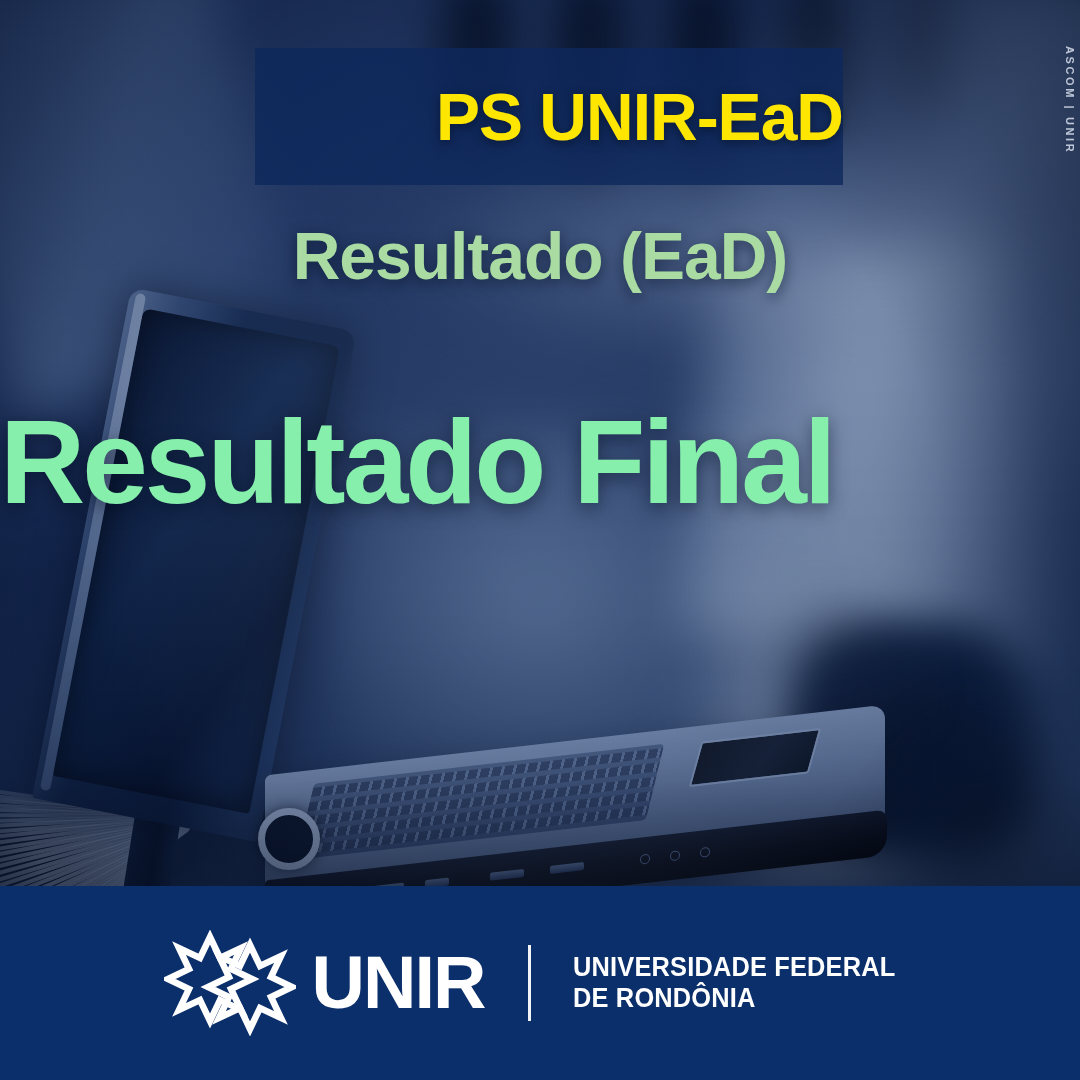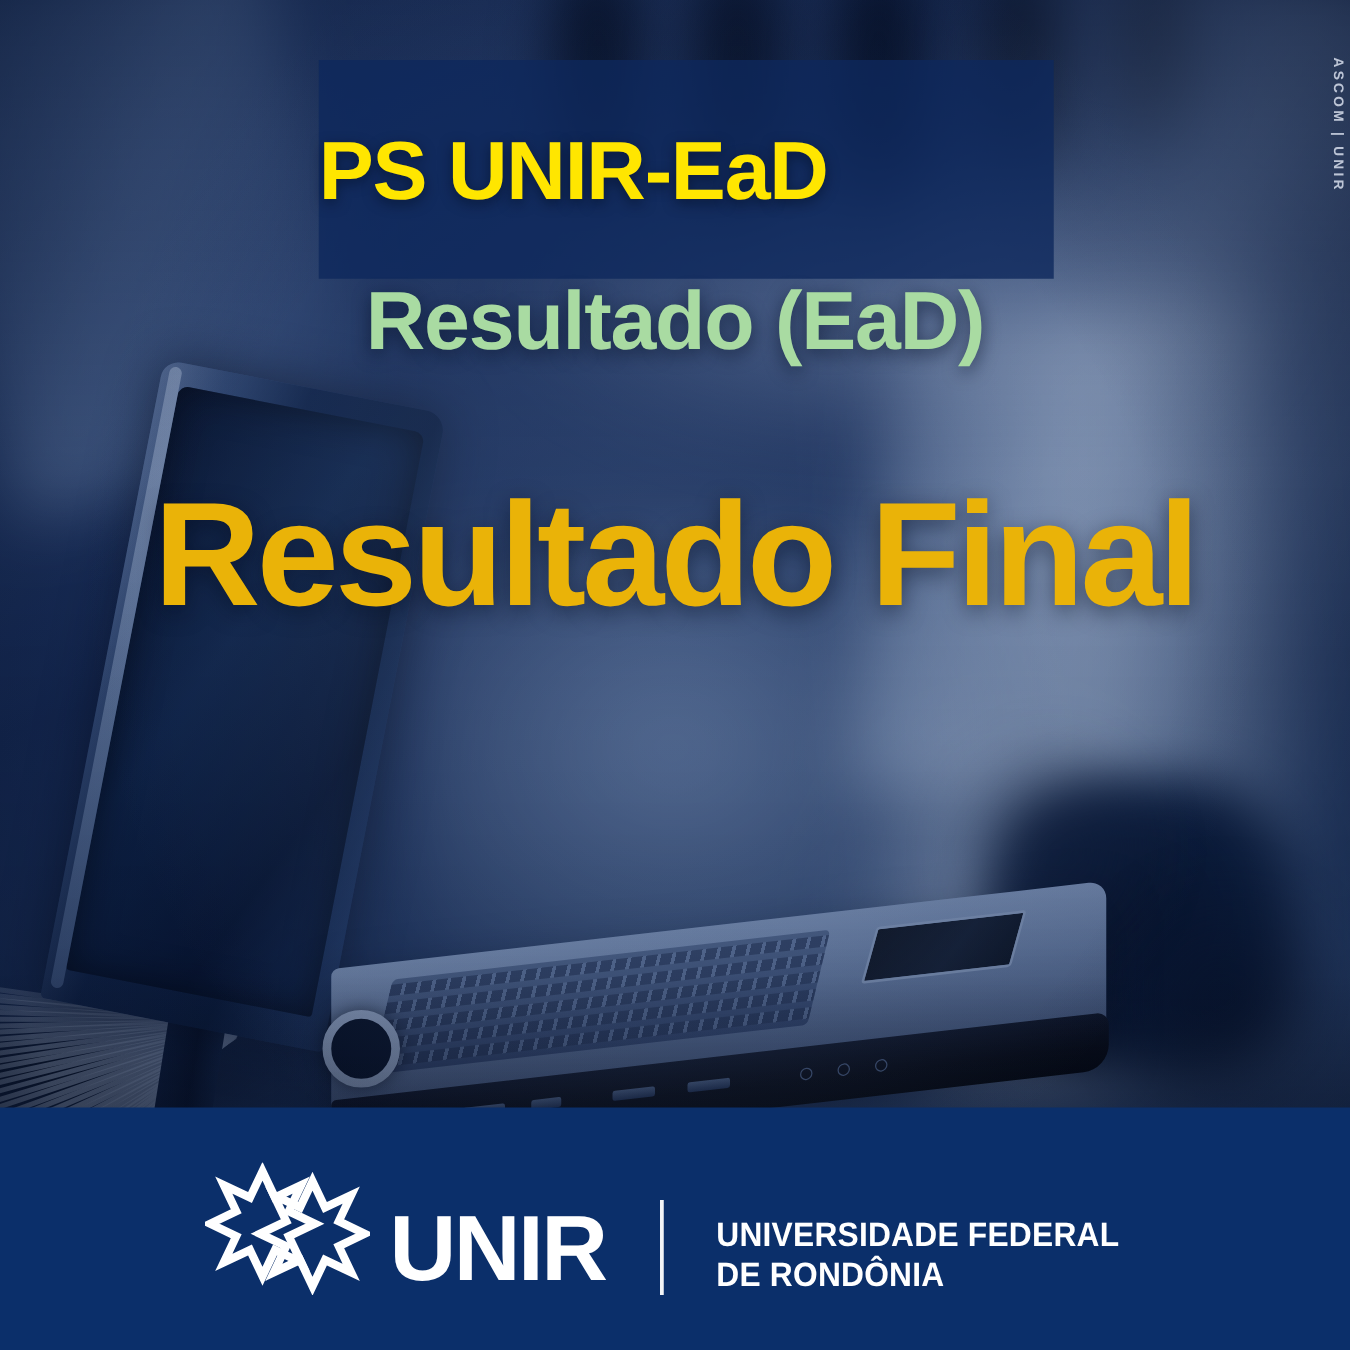--- a/index.html
+++ b/index.html
@@ -117,56 +117,56 @@
     mix-blend-mode:multiply;}
   .grade2{position:absolute;inset:0;
     background:radial-gradient(ellipse at 50% 42%,rgba(130,160,205,.22) 0%,rgba(10,26,58,.00) 62%);}
   .vignette{position:absolute;inset:0;
     background:radial-gradient(ellipse at 50% 48%,rgba(0,0,0,0) 52%,rgba(4,12,30,.46) 100%);}
 
   
   .content{position:absolute;inset:0;}
 
   .title-band{
-    position:absolute;left:255px;top:48px;width:588px;height:175px;
+    position:absolute;left:255px;top:48px;width:588px;height:137px;
     background:rgba(14,40,92,.80);
-    display:flex;align-items:center;justify-content:flex-start;
+    display:flex;align-items:center;justify-content:flex-end;
   }
   .title-band .txt{
     font-size:66px;font-weight:bold;color:#FFE600;letter-spacing:-1px;
     text-shadow:0 3px 10px rgba(4,12,32,.55);white-space:nowrap;
   }
 
   .subtitle{
     position:absolute;left:0;right:0;top:218px;text-align:center;
     font-size:66px;font-weight:bold;color:#A9DBA2;letter-spacing:-1px;
     text-shadow:0 4px 14px rgba(6,16,40,.60);
   }
 
   .headline{
-    position:absolute;left:0;right:0;top:385px;text-align:center;
-    font-size:118px;font-weight:bold;color:#eab308;letter-spacing:-3px;
+    position:absolute;left:0;right:0;top:403px;
+    font-size:118px;font-weight:bold;color:#86efac;letter-spacing:-3px;
     text-shadow:0 5px 18px rgba(4,12,32,.50);
     line-height:1.0;
   }
 
   .credit{
     position:absolute;right:4px;top:46px;
     writing-mode:vertical-rl;
     font-size:11px;letter-spacing:2.6px;font-weight:bold;
     color:rgba(226,233,245,.80);
   }
 
   
   .footer{
     position:absolute;left:0;right:0;top:886px;height:194px;
     background:#0B2F6A;
     display:flex;align-items:center;justify-content:center;
   }
-  .logo{display:flex;align-items:flex-end;gap:22px;}
+  .logo{display:flex;align-items:center;gap:22px;}
   .stars{width:132px;height:106px;flex:none;}
   .unir-word{
     font-size:74px;font-weight:bold;color:#ffffff;letter-spacing:-2px;line-height:1;
     margin-left:-6px;
   }
   .divider{width:3px;height:76px;background:#ffffff;opacity:.95;margin:0 20px 0 22px;}
   .uni-name{
     color:#ffffff;font-size:27px;font-weight:bold;line-height:1.16;
     letter-spacing:.2px;transform:scaleX(.94);transform-origin:left center;
   }

